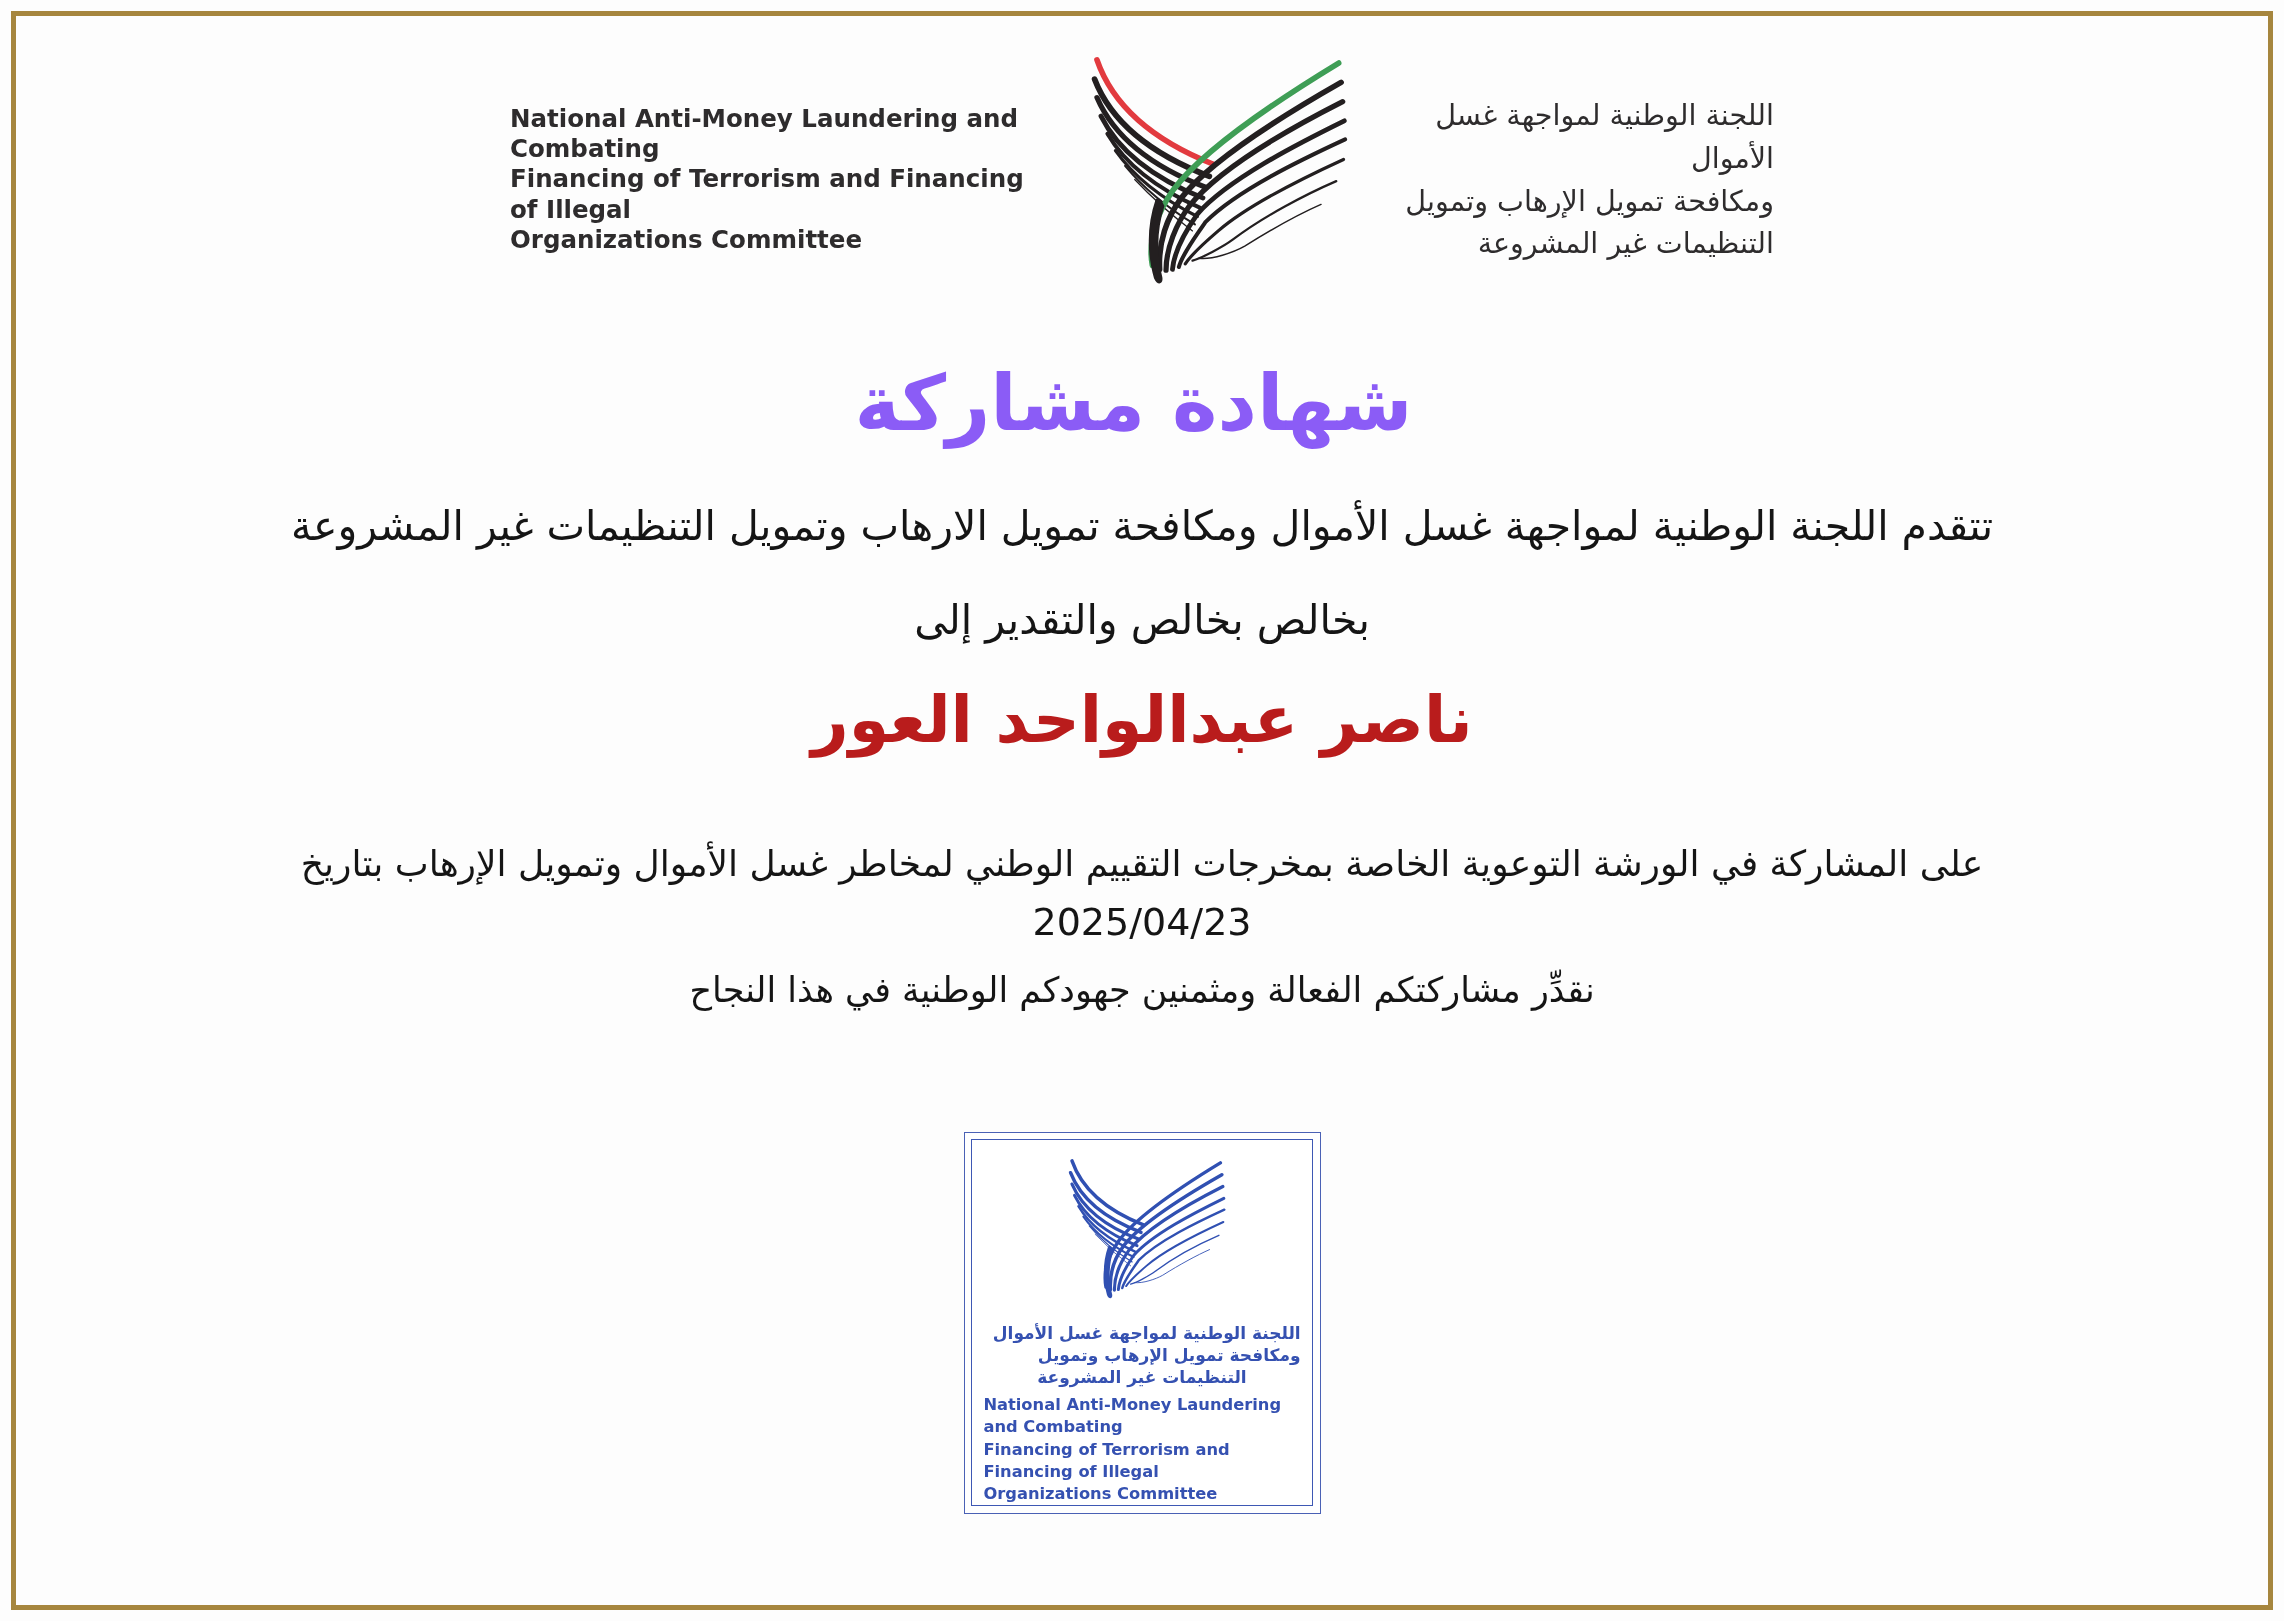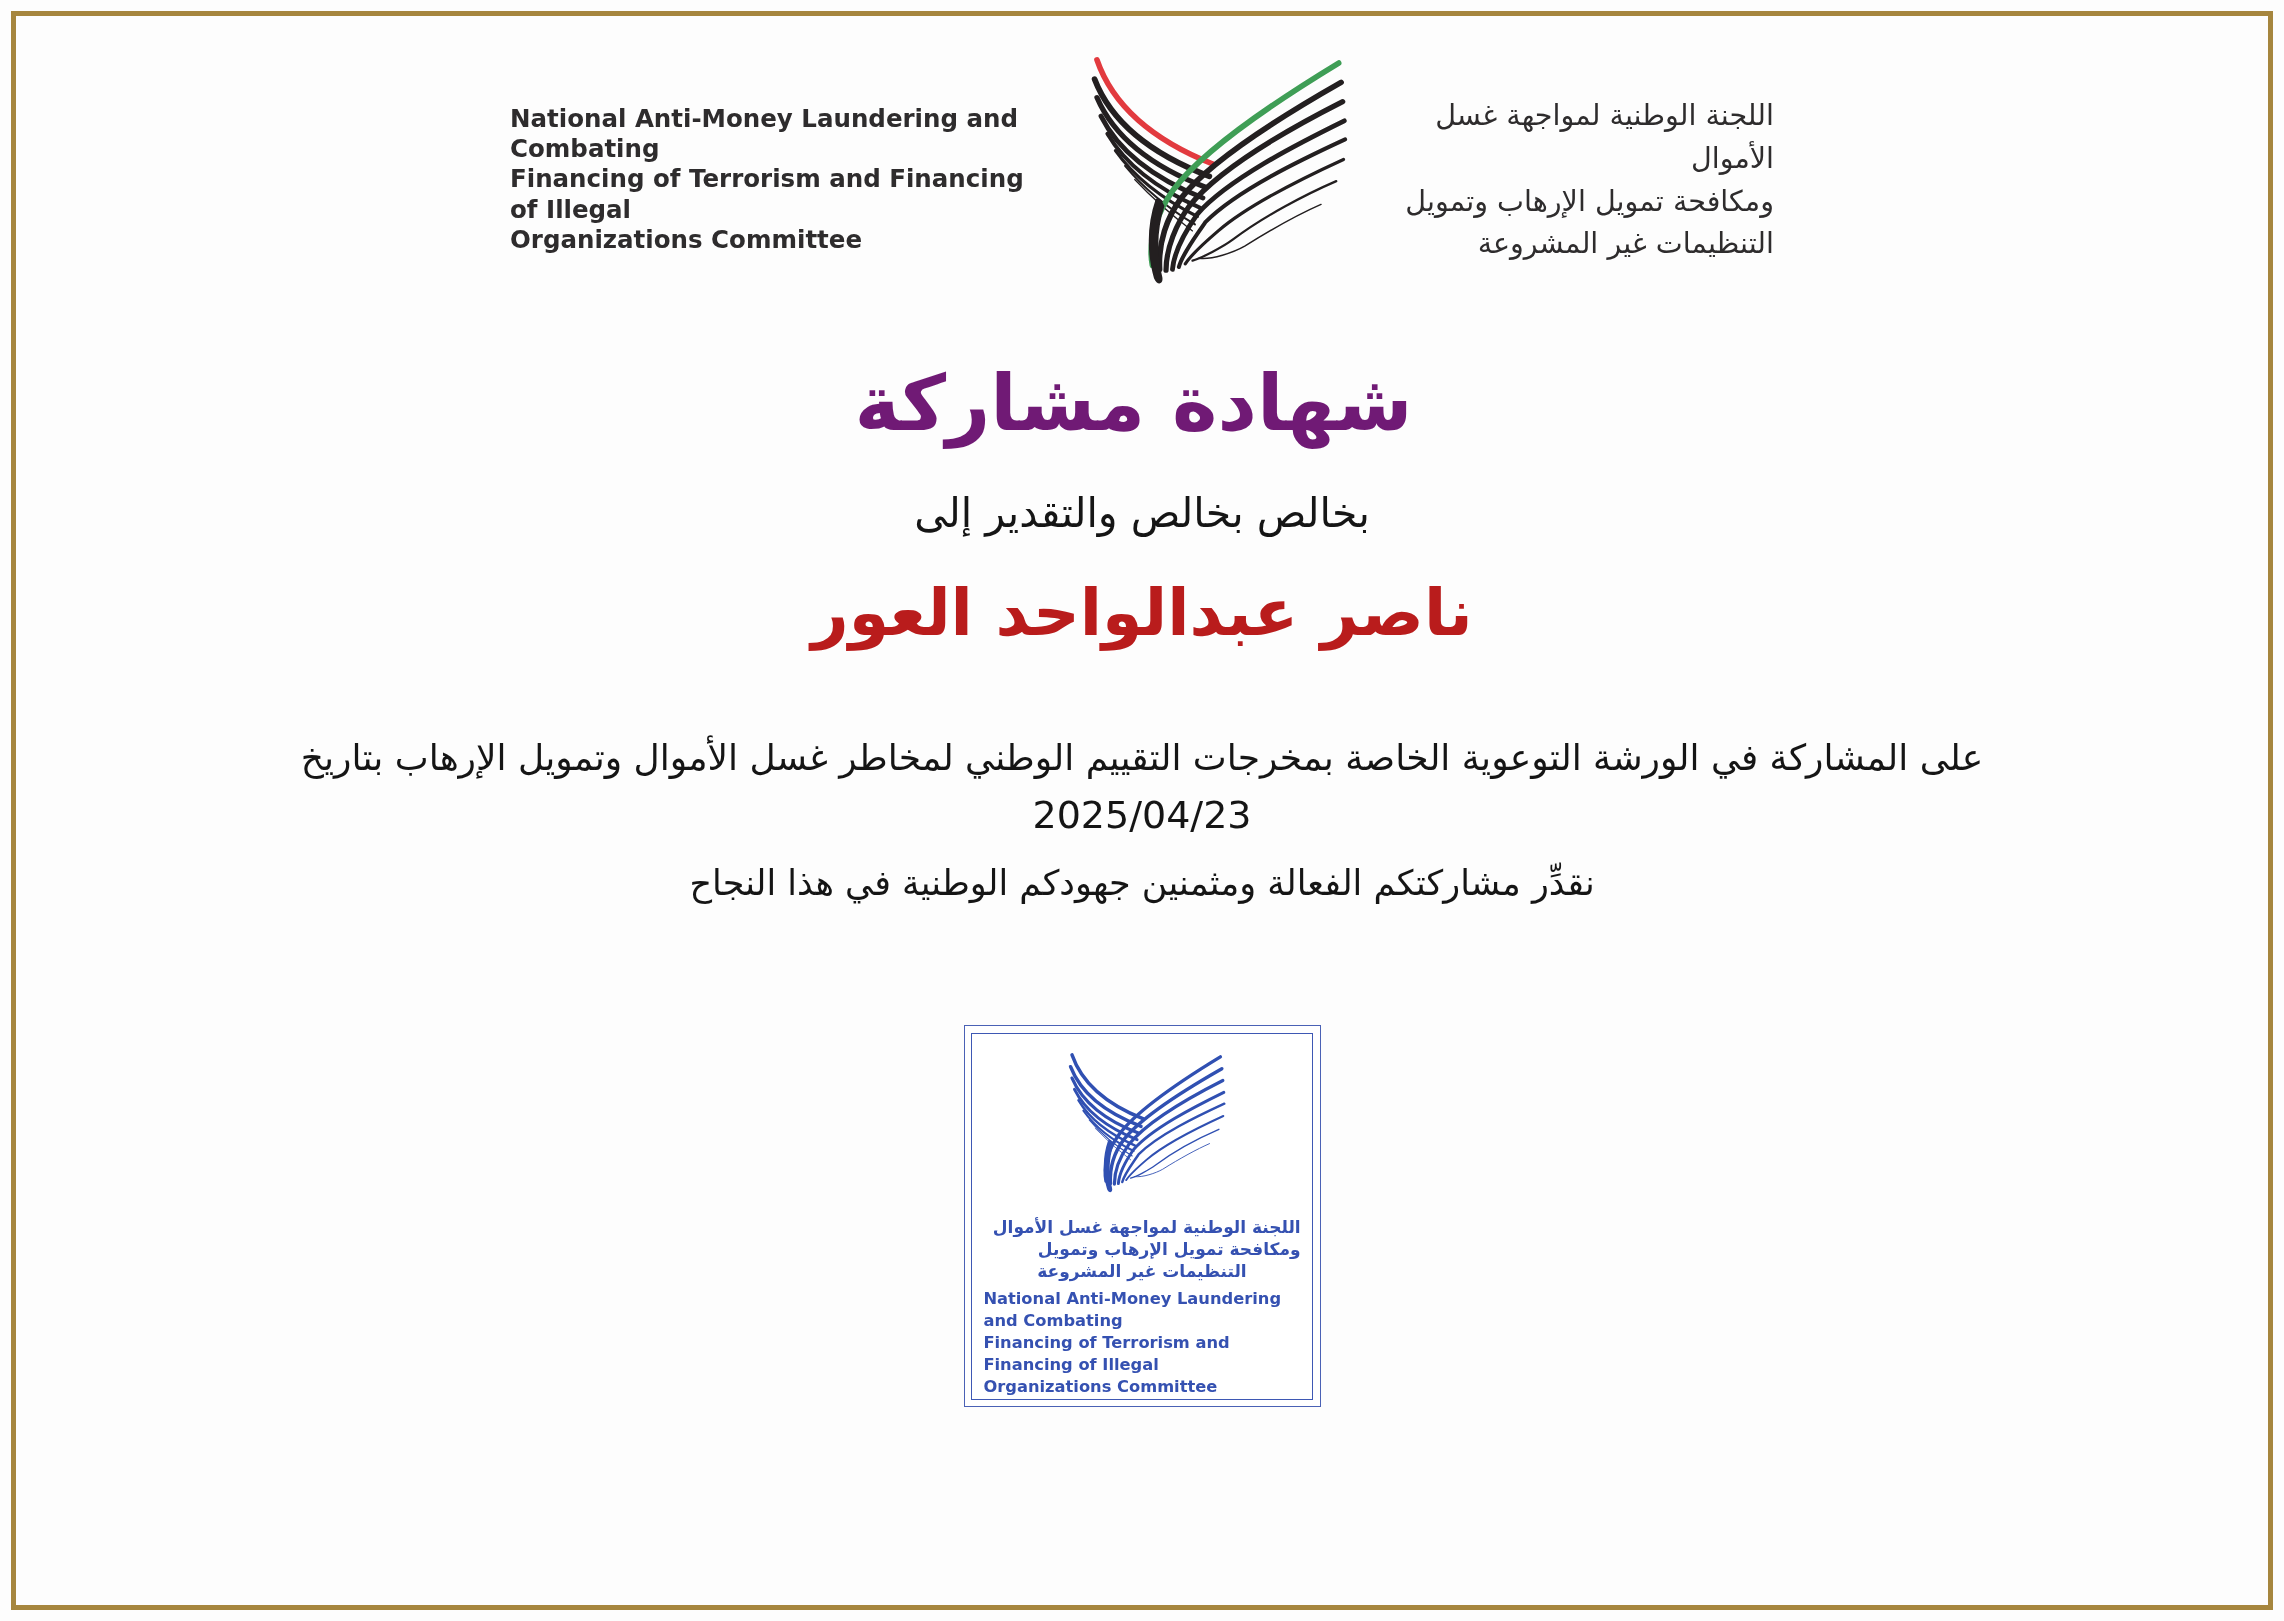--- a/index.html
+++ b/index.html
@@ -30,21 +30,21 @@
   .header-ar{
     width:384px;direction:rtl;text-align:right;
     font-size:28.6px;line-height:1.5;color:#2e2c2d;
   }
   .emblem-top{width:282px;height:265px;--red:#e23a3f;--green:#3f9e56;--ink:#231f20;}
   .emblem-blue{width:204px;height:191px;--red:#3050b2;--green:#3050b2;--ink:#3050b2;margin-top:3.3px;}
 
   
   .title{
     margin:46px 17px 0 0;direction:rtl;
-    font-size:77px;font-weight:bold;color:#701a75;line-height:1.2;
+    font-size:77px;font-weight:bold;color:#8b5cf6;line-height:1.2;
   }
   .intro1{
     margin:47px 0 0 0;direction:rtl;text-align:center;
     font-size:41px;line-height:1.45;max-width:1796px;
   }
   .intro2{margin:39px 0 0 0;direction:rtl;font-size:41px;}
   .name{
     margin:34px 0 0 0;direction:rtl;
     font-size:65px;font-weight:bold;color:#b91c1c;line-height:1.3;
   }
@@ -125,20 +125,21 @@
       </svg>
       <div class="header-ar">
         <div>اللجنة الوطنية لمواجهة غسل الأموال</div>
         <div>ومكافحة تمويل الإرهاب وتمويل</div>
         <div>التنظيمات غير المشروعة</div>
       </div>
     </div>
 
     <div class="title">شهادة مشاركة</div>
 
+    <div class="intro1">تتقدم اللجنة الوطنية لمواجهة غسل الأموال ومكافحة تمويل الارهاب وتمويل التنظيمات غير المشروعة</div>
     <div class="intro2">بخالص بخالص والتقدير إلى</div>
 
     <div class="name">ناصر عبدالواحد العور</div>
 
     <div class="body-line">على المشاركة في الورشة التوعوية الخاصة بمخرجات التقييم الوطني لمخاطر غسل الأموال وتمويل الإرهاب بتاريخ</div>
     <div class="date-line">2025/04/23</div>
     <div class="closing">نقدِّر مشاركتكم الفعالة ومثمنين جهودكم الوطنية في هذا النجاح</div>
 
     <div class="logo-box">
       <div class="logo-inner">

